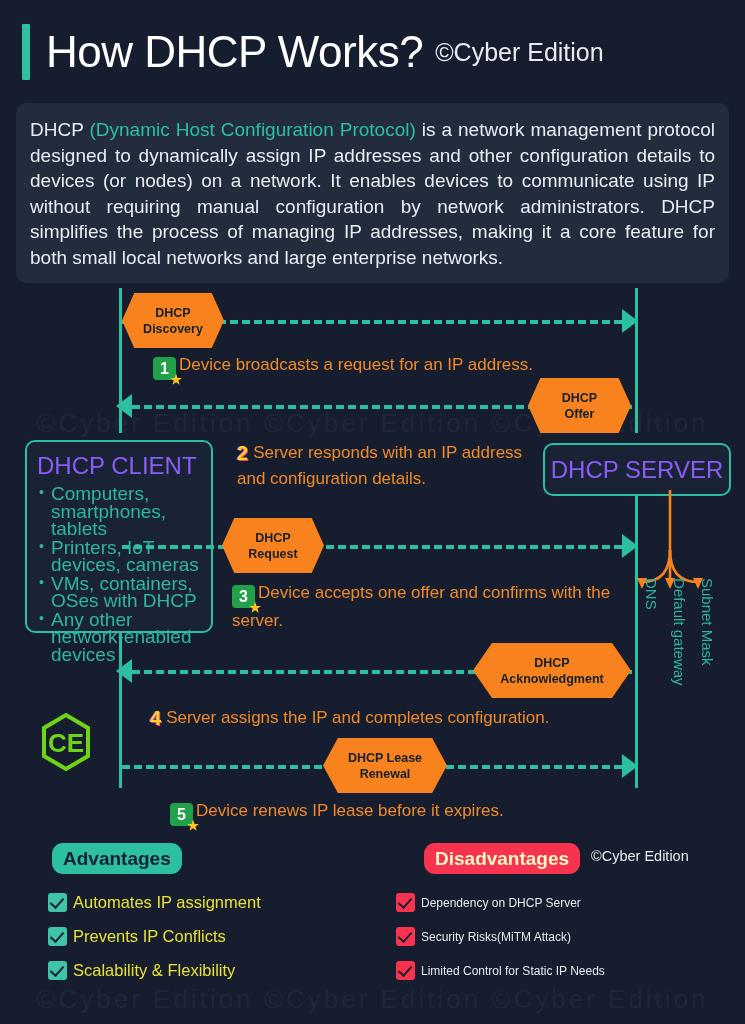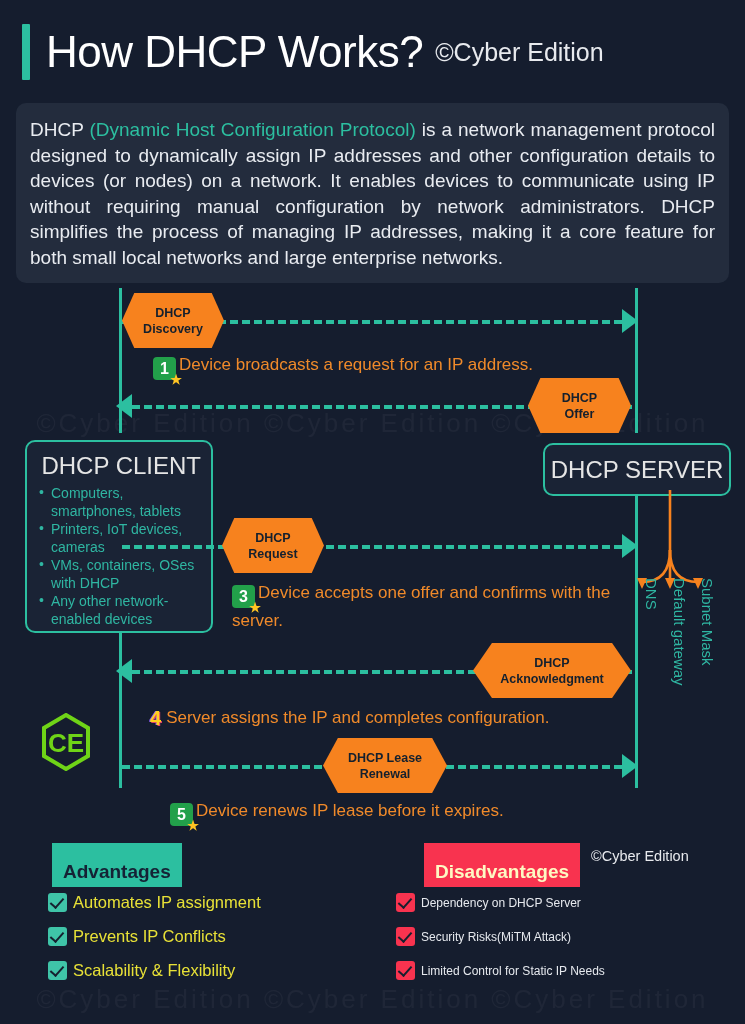--- a/index.html
+++ b/index.html
@@ -82,45 +82,45 @@
     text-shadow: 1px 1px 0 #e0446a, -1px 0 0 #8b5cf6;
     vertical-align: -2px; margin-right: 5px;
   }
 
   
   .node {
     position: absolute;
     border: 2.5px solid #2cbfa0; border-radius: 10px;
     background: #1a2335;
   }
-  .node-title { color: #e5e5e5; font-size: 24px; text-align: right; letter-spacing: 0px; }
+  .node-title { color: #8b5cf6; font-size: 24px; text-align: left; letter-spacing: 0px; }
   .node ul { list-style: none; margin-top: 5px; }
   .node li {
-    color: #2fb6a2; font-size: 14px; line-height: 17.5px;
+    color: #2fb6a2; font-size: 19px; line-height: 17.5px;
     padding-left: 14px; position: relative; margin-bottom: 1px;
   }
   .node li::before {
     content: "•"; position: absolute; left: 2px; top: -1px; color: #2fb6a2; font-size: 14px;
   }
 
   
   .fan { position: absolute; left: 636px; top: 490px; width: 109px; height: 190px; }
   .fan-label {
     position: absolute; color: #2fb6a2; font-size: 15px;
     transform-origin: left top; transform: rotate(90deg);
     white-space: nowrap;
   }
 
   
   .ce-logo { position: absolute; left: 40px; top: 713px; width: 52px; height: 58px; }
 
   
   .badge-head {
     position: absolute; font-size: 19px; font-weight: bold;
-    padding: 18px 11px 4px 11px; border-radius: 0;
+    padding: 5px 11px 4px 11px; border-radius: 11px;
   }
   .adv-head { left: 52px; top: 843px; background: #2cbfa0; color: #152235; }
   .dis-head { left: 392px; top: 843px; background: #f8334f; color: #fef9c3; margin-left: 32px; }
   .credit-bottom { position: absolute; left: 591px; top: 848px; color: #e8eaee; font-size: 14.5px; }
 
   .chk-row { position: absolute; display: flex; align-items: center; }
   .chk {
     width: 19px; height: 19px; border-radius: 3px;
     margin-right: 6px; position: relative; flex: 0 0 auto;
   }
@@ -189,20 +189,23 @@
         <li>Printers, IoT devices, cameras</li>
         <li>VMs, containers, OSes with DHCP</li>
         <li>Any other network-enabled devices</li>
       </ul>
     </div>
 
     <div class="node" style="left:543px; top:155px; width:188px; height:53px; display:flex; align-items:center; justify-content:center;">
       <div class="node-title">DHCP SERVER</div>
     </div>
 
+    <div class="steptext" style="left:237px; top:152px; width:295px;">
+      <span class="badge-em">2</span><span>Server responds with an IP address and configuration details.</span>
+    </div>
 
     <div class="flowline" style="left:122px; width:500px; top:257px;"></div>
     <div class="arrowhead arrow-right" style="left:622px; top:246px;"></div>
     <div class="hexlabel" style="left:222px; top:230px; width:102px; height:55px;">
       <span>
         <span>DHCP</span><br>
         <span>Request</span>
       </span>
     </div>
 

